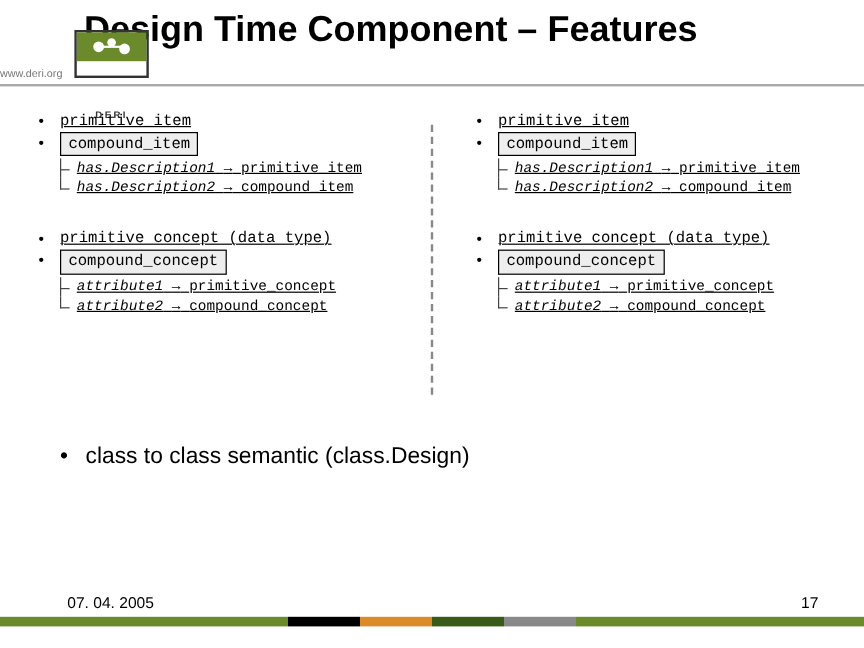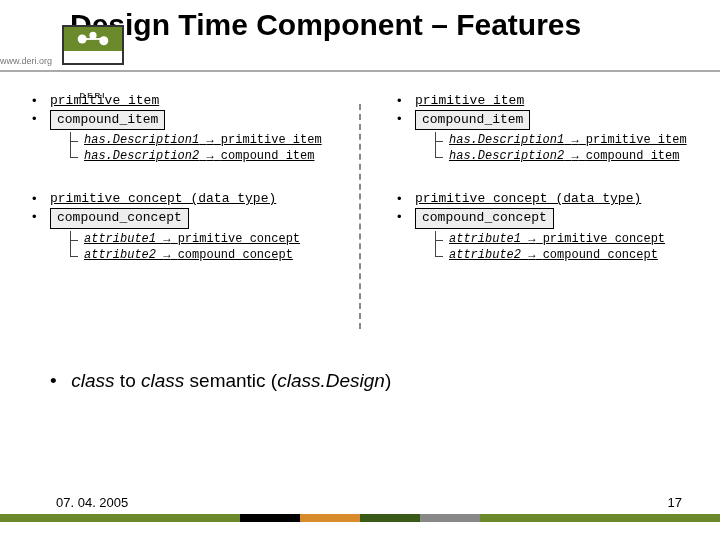--- a/index.html
+++ b/index.html
@@ -25,31 +25,31 @@
   .content { position: absolute; top: 92px; left: 0; width: 720px; height: 320px; }
   .cols { display: flex; height: 100%; }
   .col { flex: 1; padding: 0 18px 0 32px; }
   .vdash { width: 0; border-left: 2px dashed #888; margin: 0 4px; height: 225px; align-self: flex-start; margin-top: 12px; }
 
   .blk { margin-bottom: 26px; text-decoration: underline; }
   ul.top { list-style: none; padding-left: 0; }
   ul.top > li { position: relative; padding-left: 18px; font-family: "Courier New", monospace; font-size: 13px; line-height: 1.35; }
   ul.top > li::before { content: "•"; position: absolute; left: 0; top: 0; font-family: Arial; }
   .box { display: inline-block; border: 1px solid #000; padding: 0 6px 1px 6px; background: #eee; }
-  .tree { margin-left: 20px; margin-top: 2px; }
+  .tree { margin-top: 2px; }
   .tline { position: relative; padding-left: 14px; font-family: "Courier New", monospace; font-size: 12px; font-style: italic; white-space: nowrap; }
   .tline::before { content: ""; position: absolute; left: 0; top: 0; bottom: 0; border-left: 1px solid #444; }
   .tline::after { content: ""; position: absolute; left: 0; top: 9px; width: 8px; border-top: 1px solid #444; }
   .tline.last::before { bottom: auto; height: 10px; }
   .arrow { font-style: normal; }
   .target { font-style: normal; }
 
   .mapping { position: absolute; top: 370px; left: 50px; font-size: 19px; }
   .mapping-bullet { display: inline-block; width: 16px; }
-  .mapping .em { font-style: italic; }
+  .mapping .em { }
 
   .footer { position: absolute; bottom: 18px; left: 0; width: 720px; height: 40px; }
   .footer .date { position: absolute; left: 56px; bottom: 12px; font-size: 13px; }
   .footer .page { position: absolute; right: 38px; bottom: 12px; font-size: 13px; }
   .footer .stripe { position: absolute; bottom: 0; left: 0; width: 720px; height: 8px; display: flex; }
   .stripe .green { flex: 3; background: #6a8a2c; }
   .stripe .seg { flex: 0 0 60px; }
   .s-black { background: #000; }
   .s-orange { background: #d98a2b; }
   .s-dgreen { background: #3a5a1a; }

